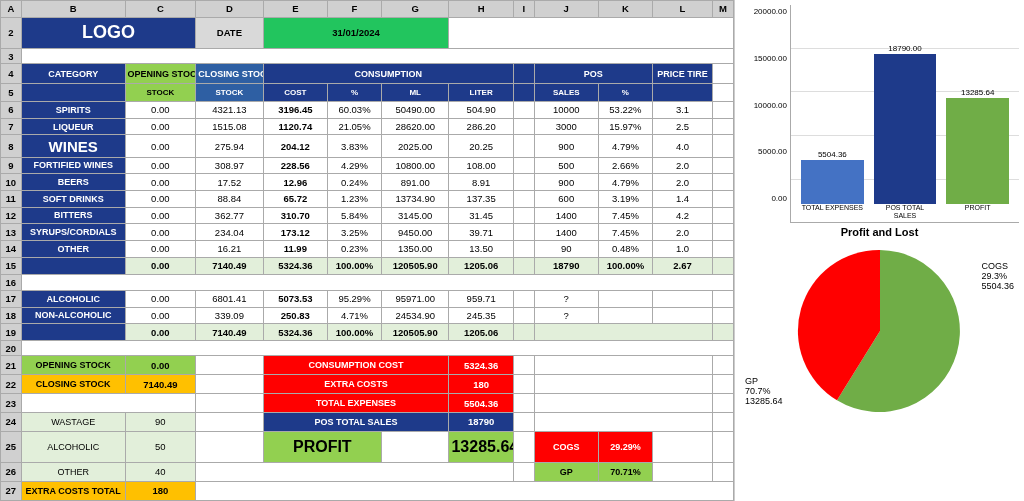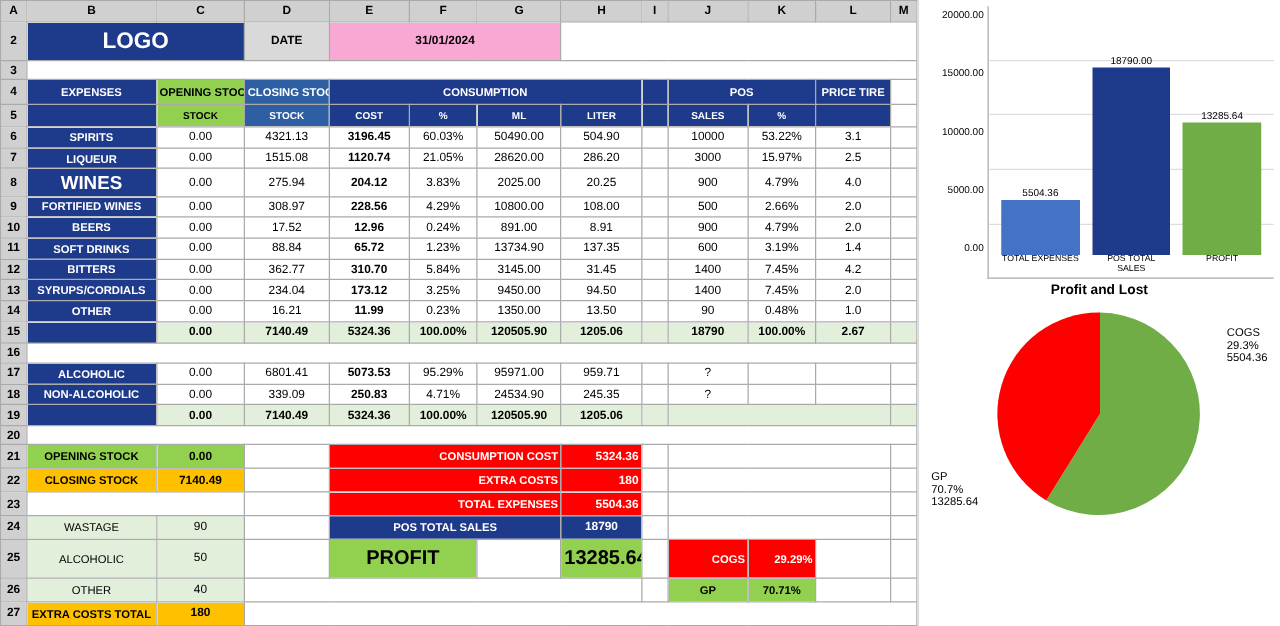--- a/index.html
+++ b/index.html
@@ -13,21 +13,21 @@
     
     .full-table { width: 100%; height: 100%; border-collapse: collapse; table-layout: fixed; font-size: 9.5px; }
     .full-table td { border: 1px solid #aaa; padding: 1px 2px; overflow: hidden; }
     
     .text-center { text-align: center; }
     .bold { font-weight: bold; }
     .bg-darkblue { background: #1e3a8a; color: white; }
     .bg-blue { background: #2e5fa3; color: white; }
     .bg-lightblue { background: #c6d9f1; }
     .bg-green { background: #92d050; }
-    .bg-red { background: #ff0000; color: white; text-align: right; }
+    .bg-red { background: #ff0000; color: white; }
     .bg-orange { background: #ffc000; }
     .bg-gray { background: #d9d9d9; }
     
     .wrapper { display: flex; width: 1024px; height: 501px; }
     .table-area { width: 734px; height: 501px; overflow: hidden; }
     .chart-area { width: 290px; height: 501px; background: white; border-left: 1px solid #ccc; display: flex; flex-direction: column; padding: 5px; }
     
     .bar-section { height: 220px; }
     .pie-section { height: 275px; }
     
@@ -70,32 +70,32 @@
           <td class="col-header text-center">J</td>
           <td class="col-header text-center">K</td>
           <td class="col-header text-center">L</td>
           <td class="col-header text-center">M</td>
         </tr>
 
         <tr style="height:28px;">
           <td class="col-row-header text-center">2</td>
           <td colspan="2" class="bg-darkblue text-center bold" style="font-size:18px;">LOGO</td>
           <td class="bg-gray text-center bold">DATE</td>
-          <td colspan="3" class="bg-lightblue text-center bold" style="background:#f9a8d4;">31/01/2024</td>
+          <td colspan="3" class="bg-lightblue text-center bold" style="background:#22c55e;">31/01/2024</td>
           <td colspan="6"></td>
         </tr>
 
         <tr style="height:5px;">
           <td class="col-row-header">3</td>
           <td colspan="12"></td>
         </tr>
 
         <tr style="height:18px;">
           <td class="col-row-header">4</td>
-          <td class="bg-darkblue text-center bold" style="color:white;font-size:9px;">EXPENSES</td>
+          <td class="bg-darkblue text-center bold" style="color:white;font-size:9px;">CATEGORY</td>
           <td class="bg-green text-center bold" style="font-size:9px;">OPENING STOCK</td>
           <td class="bg-blue text-center bold" style="color:white;font-size:9px;">CLOSING STOCK</td>
           <td colspan="4" class="bg-darkblue text-center bold" style="color:white;font-size:9px;">CONSUMPTION</td>
           <td class="bg-darkblue" style="border:1px solid #aaa;"></td>
           <td colspan="2" class="bg-darkblue text-center bold" style="color:white;font-size:9px;">POS</td>
           <td class="bg-darkblue text-center bold" style="color:white;font-size:9px;">PRICE TIRE</td>
           <td></td>
         </tr>
 
         <tr style="height:16px;">
@@ -220,21 +220,21 @@
           <td></td>
         </tr>
         <tr style="height:15px;">
           <td class="col-row-header">13</td>
           <td class="bg-darkblue text-center bold" style="color:white;font-size:9px;">SYRUPS/CORDIALS</td>
           <td class="text-center">0.00</td>
           <td class="text-center">234.04</td>
           <td class="text-center bold">173.12</td>
           <td class="text-center">3.25%</td>
           <td class="text-center">9450.00</td>
-          <td class="text-center">94.50</td>
+          <td class="text-center">39.71</td>
           <td></td>
           <td class="text-center">1400</td>
           <td class="text-center">7.45%</td>
           <td class="text-center">2.0</td>
           <td></td>
         </tr>
         <tr style="height:15px;">
           <td class="col-row-header">14</td>
           <td class="bg-darkblue text-center bold" style="color:white;font-size:9px;">OTHER</td>
           <td class="text-center">0.00</td>

